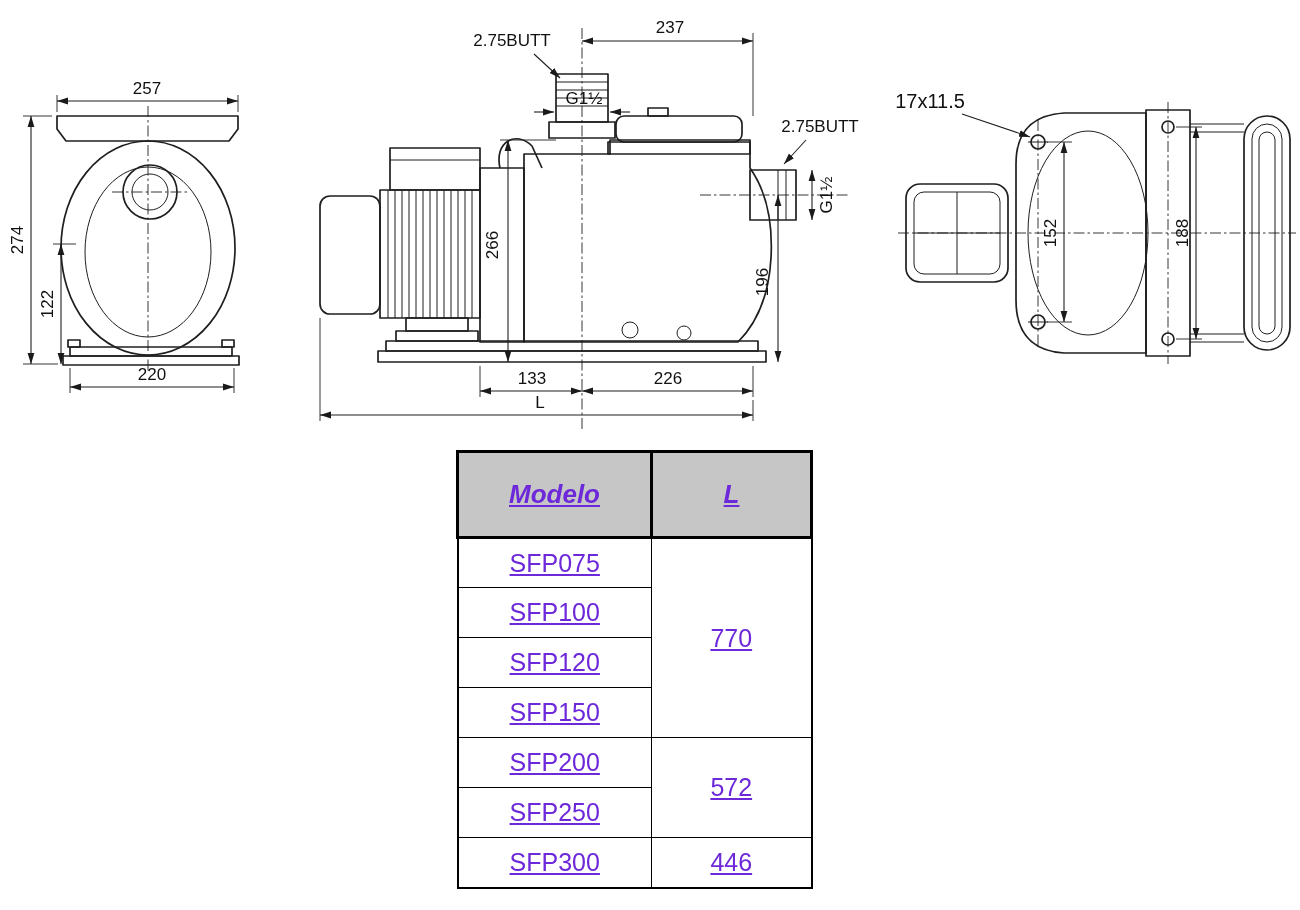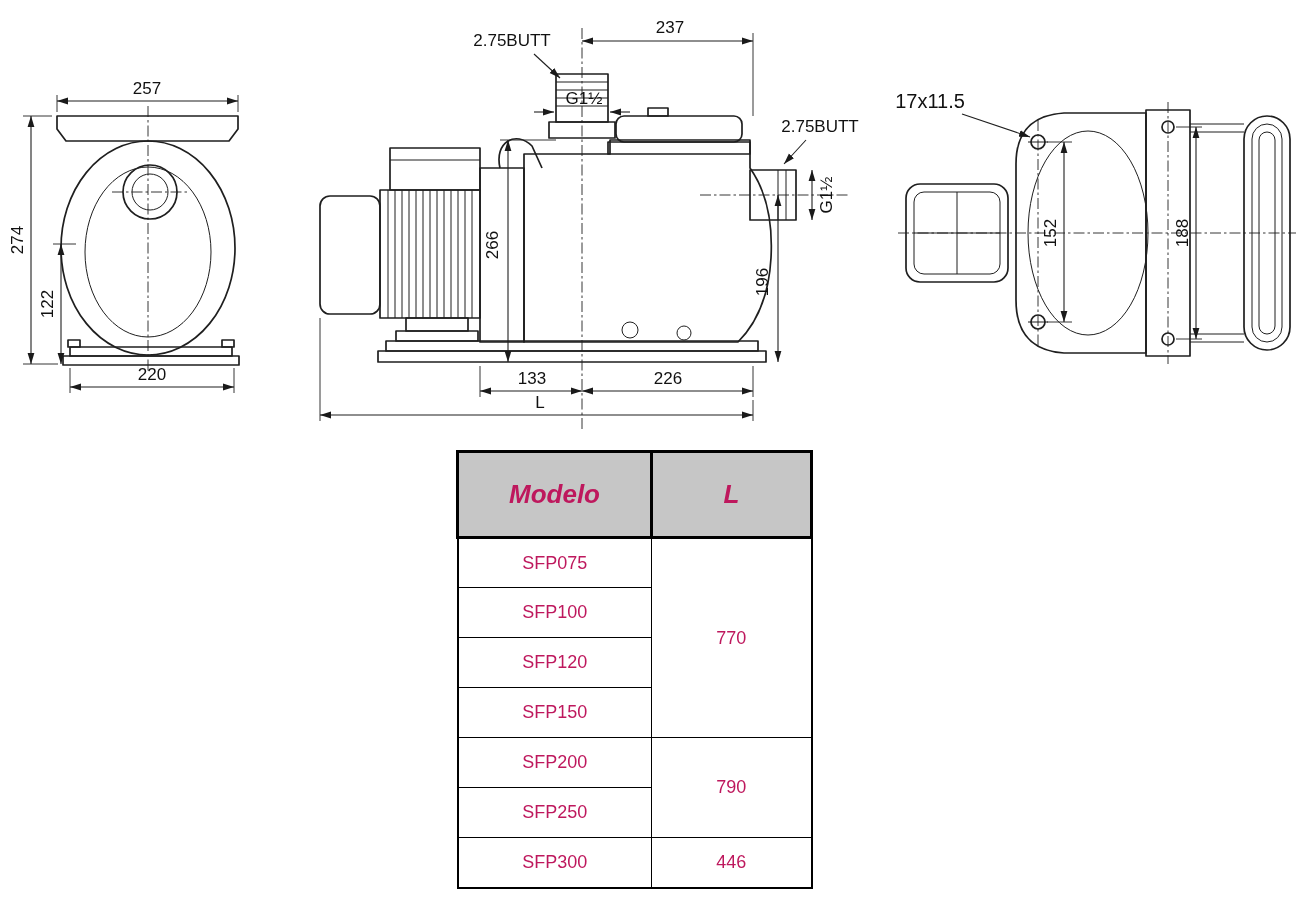--- a/index.html
+++ b/index.html
@@ -10,23 +10,23 @@
   svg .outline { fill:none; stroke:#1f1f1f; stroke-width:1.7; stroke-linejoin:round; }
   svg .thin    { fill:none; stroke:#1f1f1f; stroke-width:1; }
   svg .cl      { fill:none; stroke:#1f1f1f; stroke-width:0.9; stroke-dasharray:11 3 2.5 3; }
   svg .dim     { fill:none; stroke:#1f1f1f; stroke-width:1.1; }
   svg .ext     { fill:none; stroke:#1f1f1f; stroke-width:0.9; }
   svg .leader  { fill:none; stroke:#1f1f1f; stroke-width:1.1; }
   svg text.dimtxt { font-family:"Liberation Sans", sans-serif; font-size:17px; fill:#111; }
   svg text.dimtxt-big { font-family:"Liberation Sans", sans-serif; font-size:20px; fill:#111; }
 
   table.dim-table { position:absolute; left:456px; top:450px; border-collapse:collapse; border:2px solid #000; background:#fff; }
-  .dim-table th, .dim-table td { border:1px solid #000; text-align:center; vertical-align:middle; color:#be185d; }
+  .dim-table th, .dim-table td { border:1px solid #000; text-align:center; vertical-align:middle; color:#6d28d9;text-decoration:underline; }
   .dim-table thead th { background:#c6c6c6; border:3px solid #000; font-style:italic; font-weight:bold; font-size:26px; height:86px; }
-  .dim-table td { font-size:18px; height:50px; }
+  .dim-table td { font-size:25px; height:50px; }
   .col-model { width:194px; }
   .col-l { width:160px; }
 </style>
 </head>
 <body>
 
 <div class="page">
 
 <svg class="drawing" width="1300" height="445" viewBox="0 0 1300 445">
   <defs>
@@ -201,21 +201,21 @@
       <td>SFP100</td>
     </tr>
     <tr>
       <td>SFP120</td>
     </tr>
     <tr>
       <td>SFP150</td>
     </tr>
     <tr>
       <td>SFP200</td>
-      <td rowspan="2">790</td>
+      <td rowspan="2">572</td>
     </tr>
     <tr>
       <td>SFP250</td>
     </tr>
     <tr>
       <td>SFP300</td>
       <td>446</td>
     </tr>
   </tbody>
 </table>

